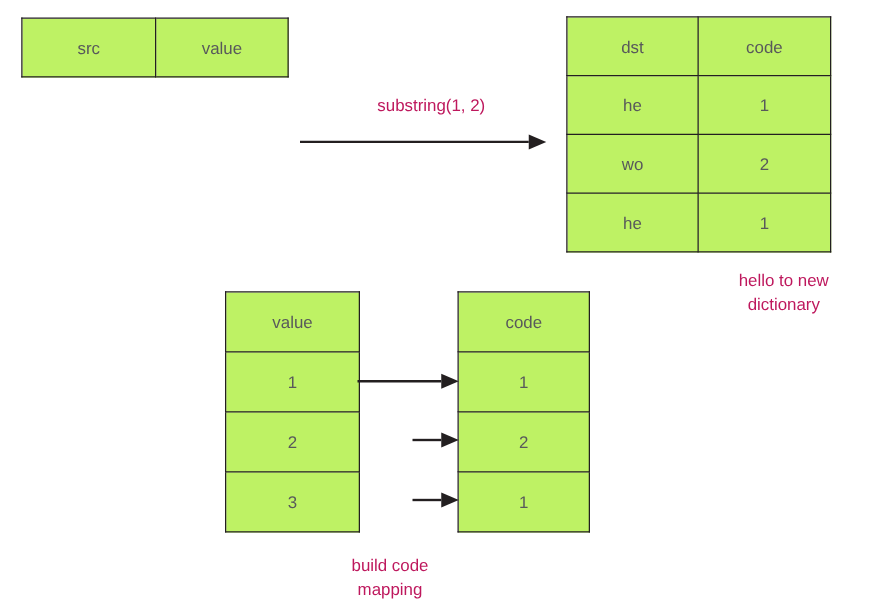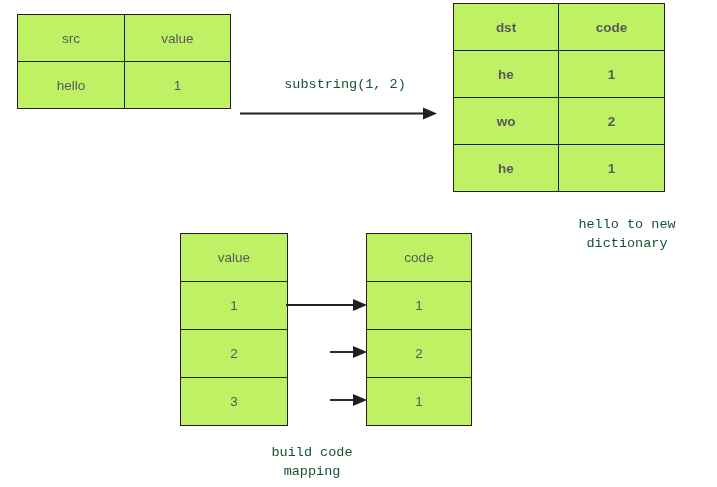--- a/index.html
+++ b/index.html
@@ -47,23 +47,22 @@
     top: 14px;
     width: 211px;
   }
   #table-src td { height: 46px; }
   #table-src td.c0 { width: 106px; }
   #table-src td.c1 { width: 105px; }
 
   
   #table-dst {
     left: 453px;
-    top: 3px;
+    top: 13px;
     width: 209px;
-    font-weight: bold;
   }
   #table-dst td { height: 46px; }
   #table-dst td.c0 { width: 104px; }
   #table-dst td.c1 { width: 105px; }
 
   
   #table-value {
     left: 180px;
     top: 233px;
     width: 106px;
@@ -93,22 +92,22 @@
   }
 
   #arrow-substring { left: 240px; top: 104px; width: 198px; height: 20px; }
   #arrow-map-1 { left: 286px; top: 296px; width: 82px; height: 18px; }
   #arrow-map-2 { left: 330px; top: 343px; width: 38px; height: 18px; }
   #arrow-map-3 { left: 330px; top: 391px; width: 38px; height: 18px; }
 
   
   .label {
     position: absolute;
-    font-family: Liberation Mono, monospace;
-    color: #14532d;
+    font-family: Liberation Sans, sans-serif;
+    color: #be185d;
     font-size: 13.5px;
     line-height: 19px;
     text-align: center;
     white-space: pre-line;
   }
   #label-substring {
     left: 255px;
     top: 75px;
     width: 180px;
   }
@@ -127,24 +126,20 @@
 <body>
 
 <div class="canvas">
 
   <table class="tbl" id="table-src">
     <tbody>
       <tr>
         <td class="c0">src</td>
         <td class="c1">value</td>
       </tr>
-      <tr>
-        <td class="c0">hello</td>
-        <td class="c1">1</td>
-      </tr>
     </tbody>
   </table>
 
   <table class="tbl" id="table-dst">
     <tbody>
       <tr>
         <td class="c0">dst</td>
         <td class="c1">code</td>
       </tr>
       <tr>

